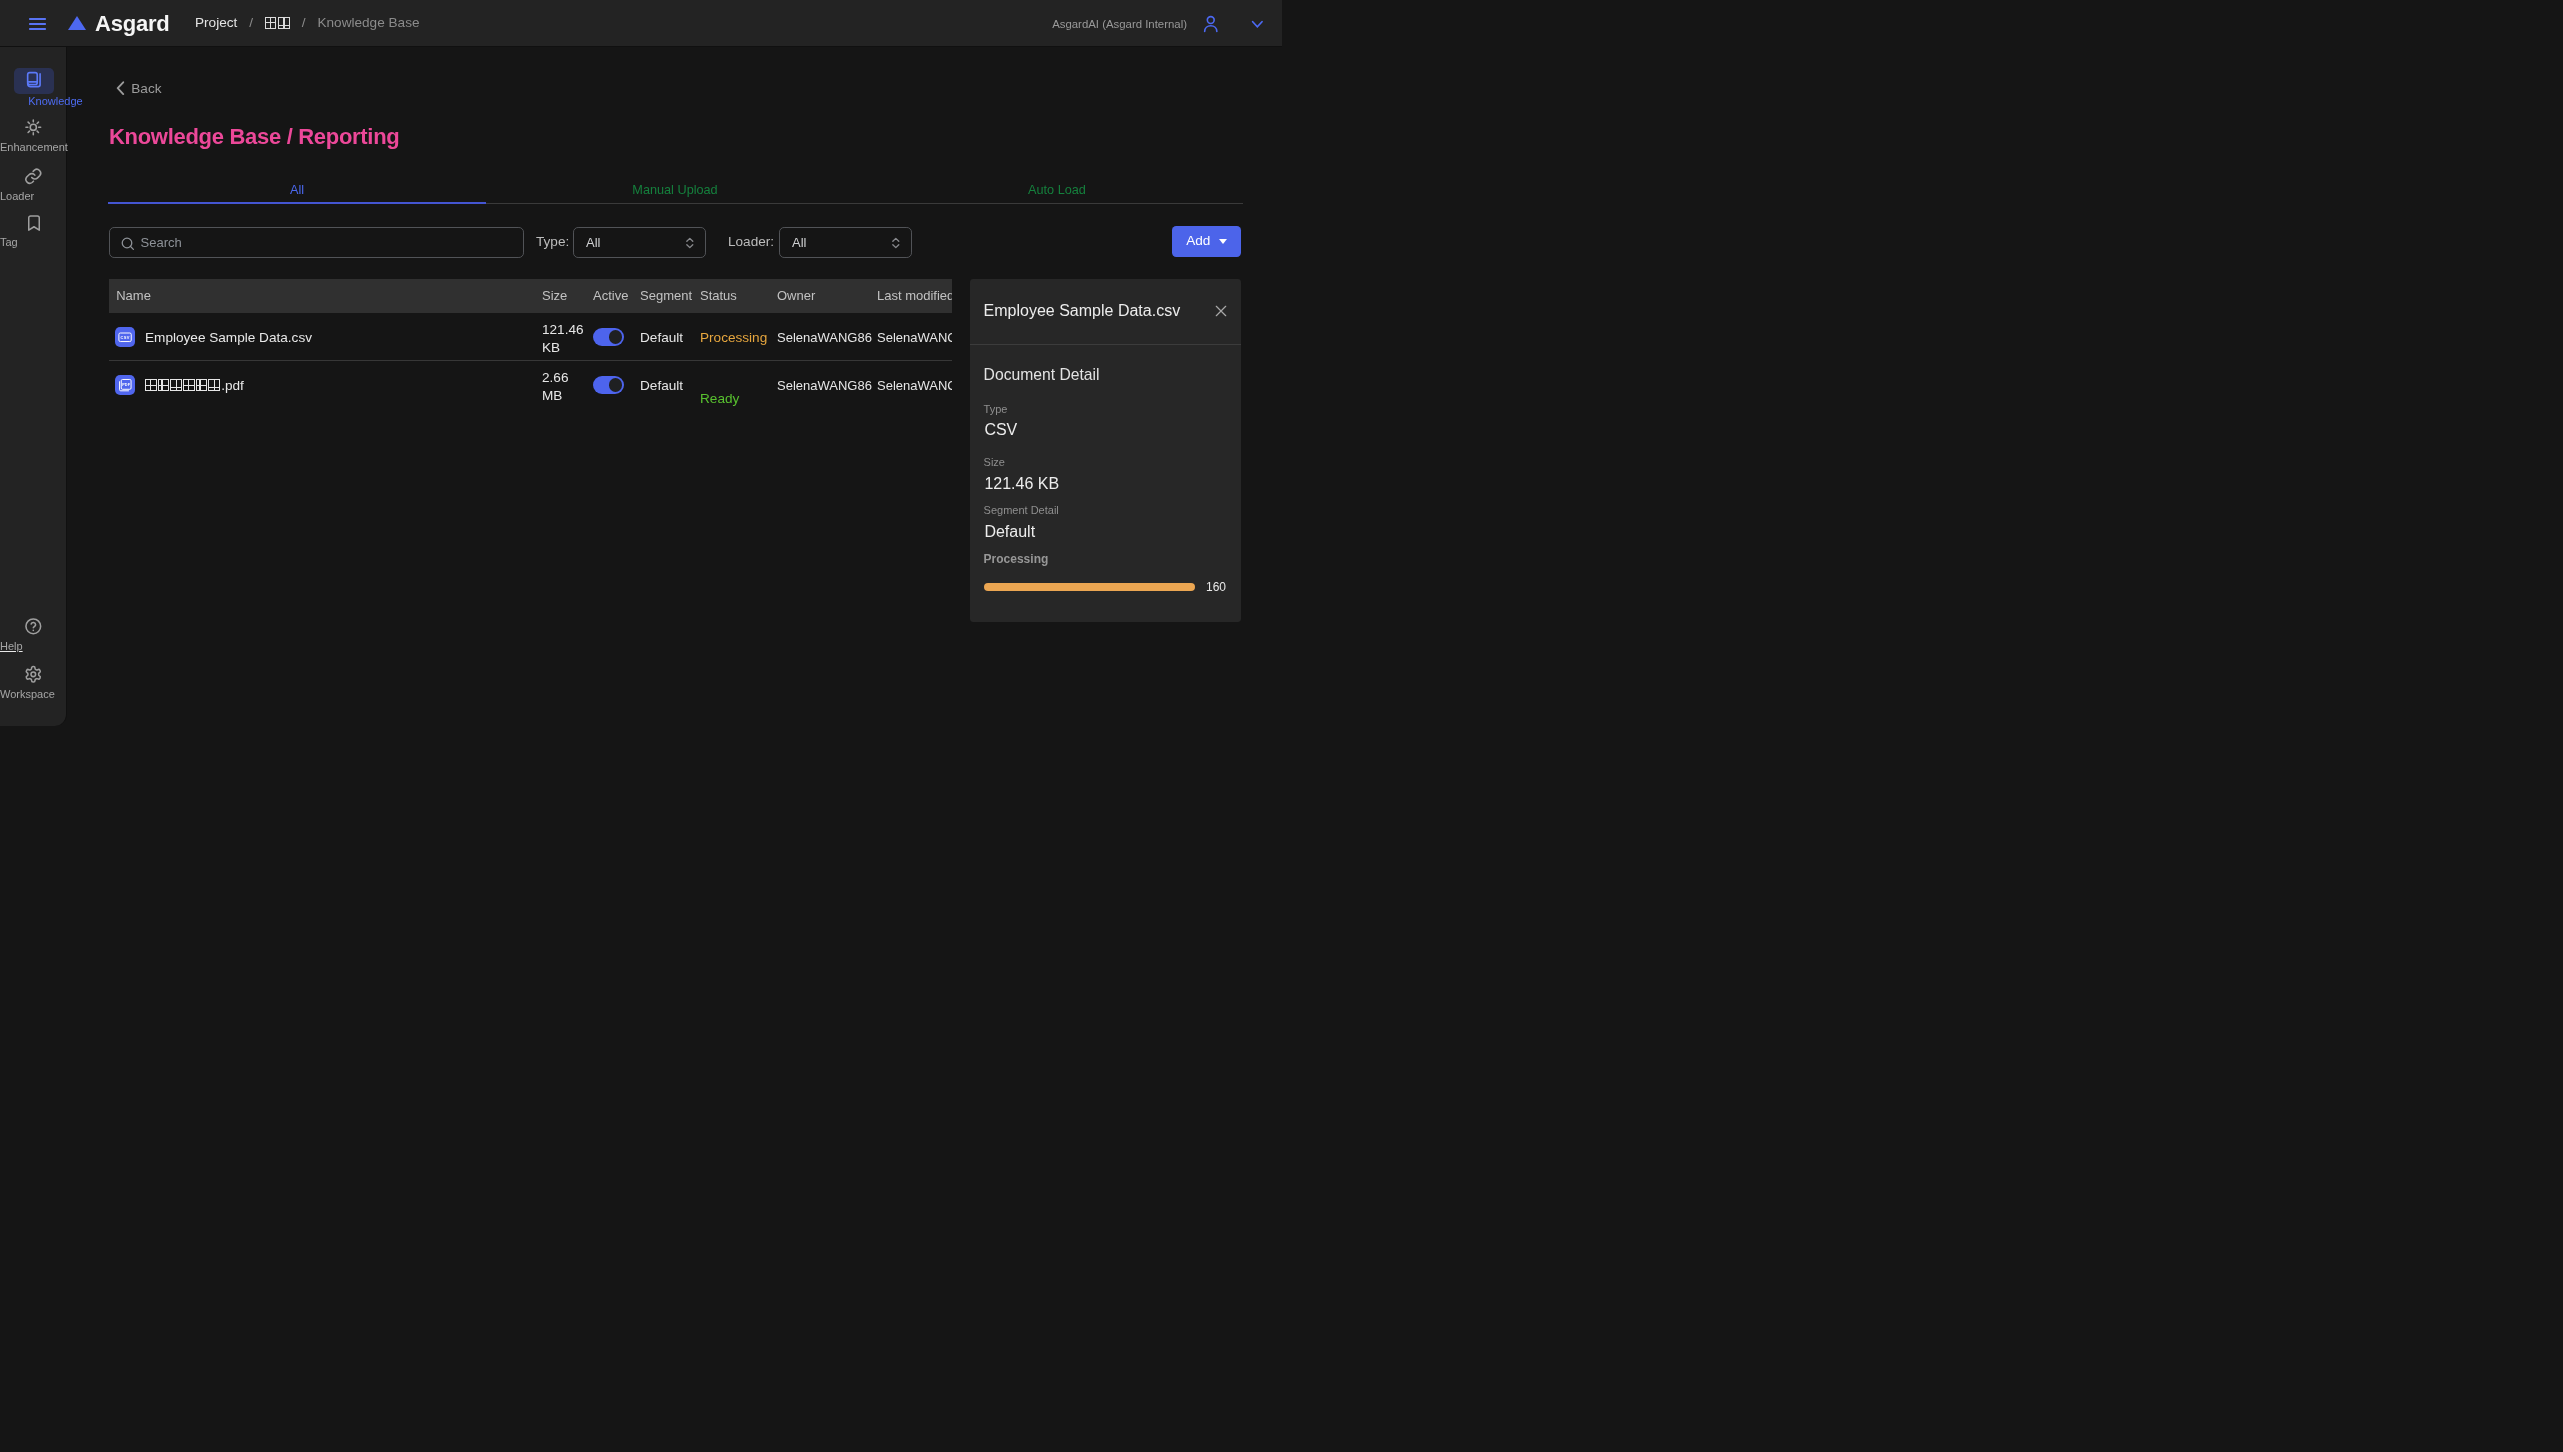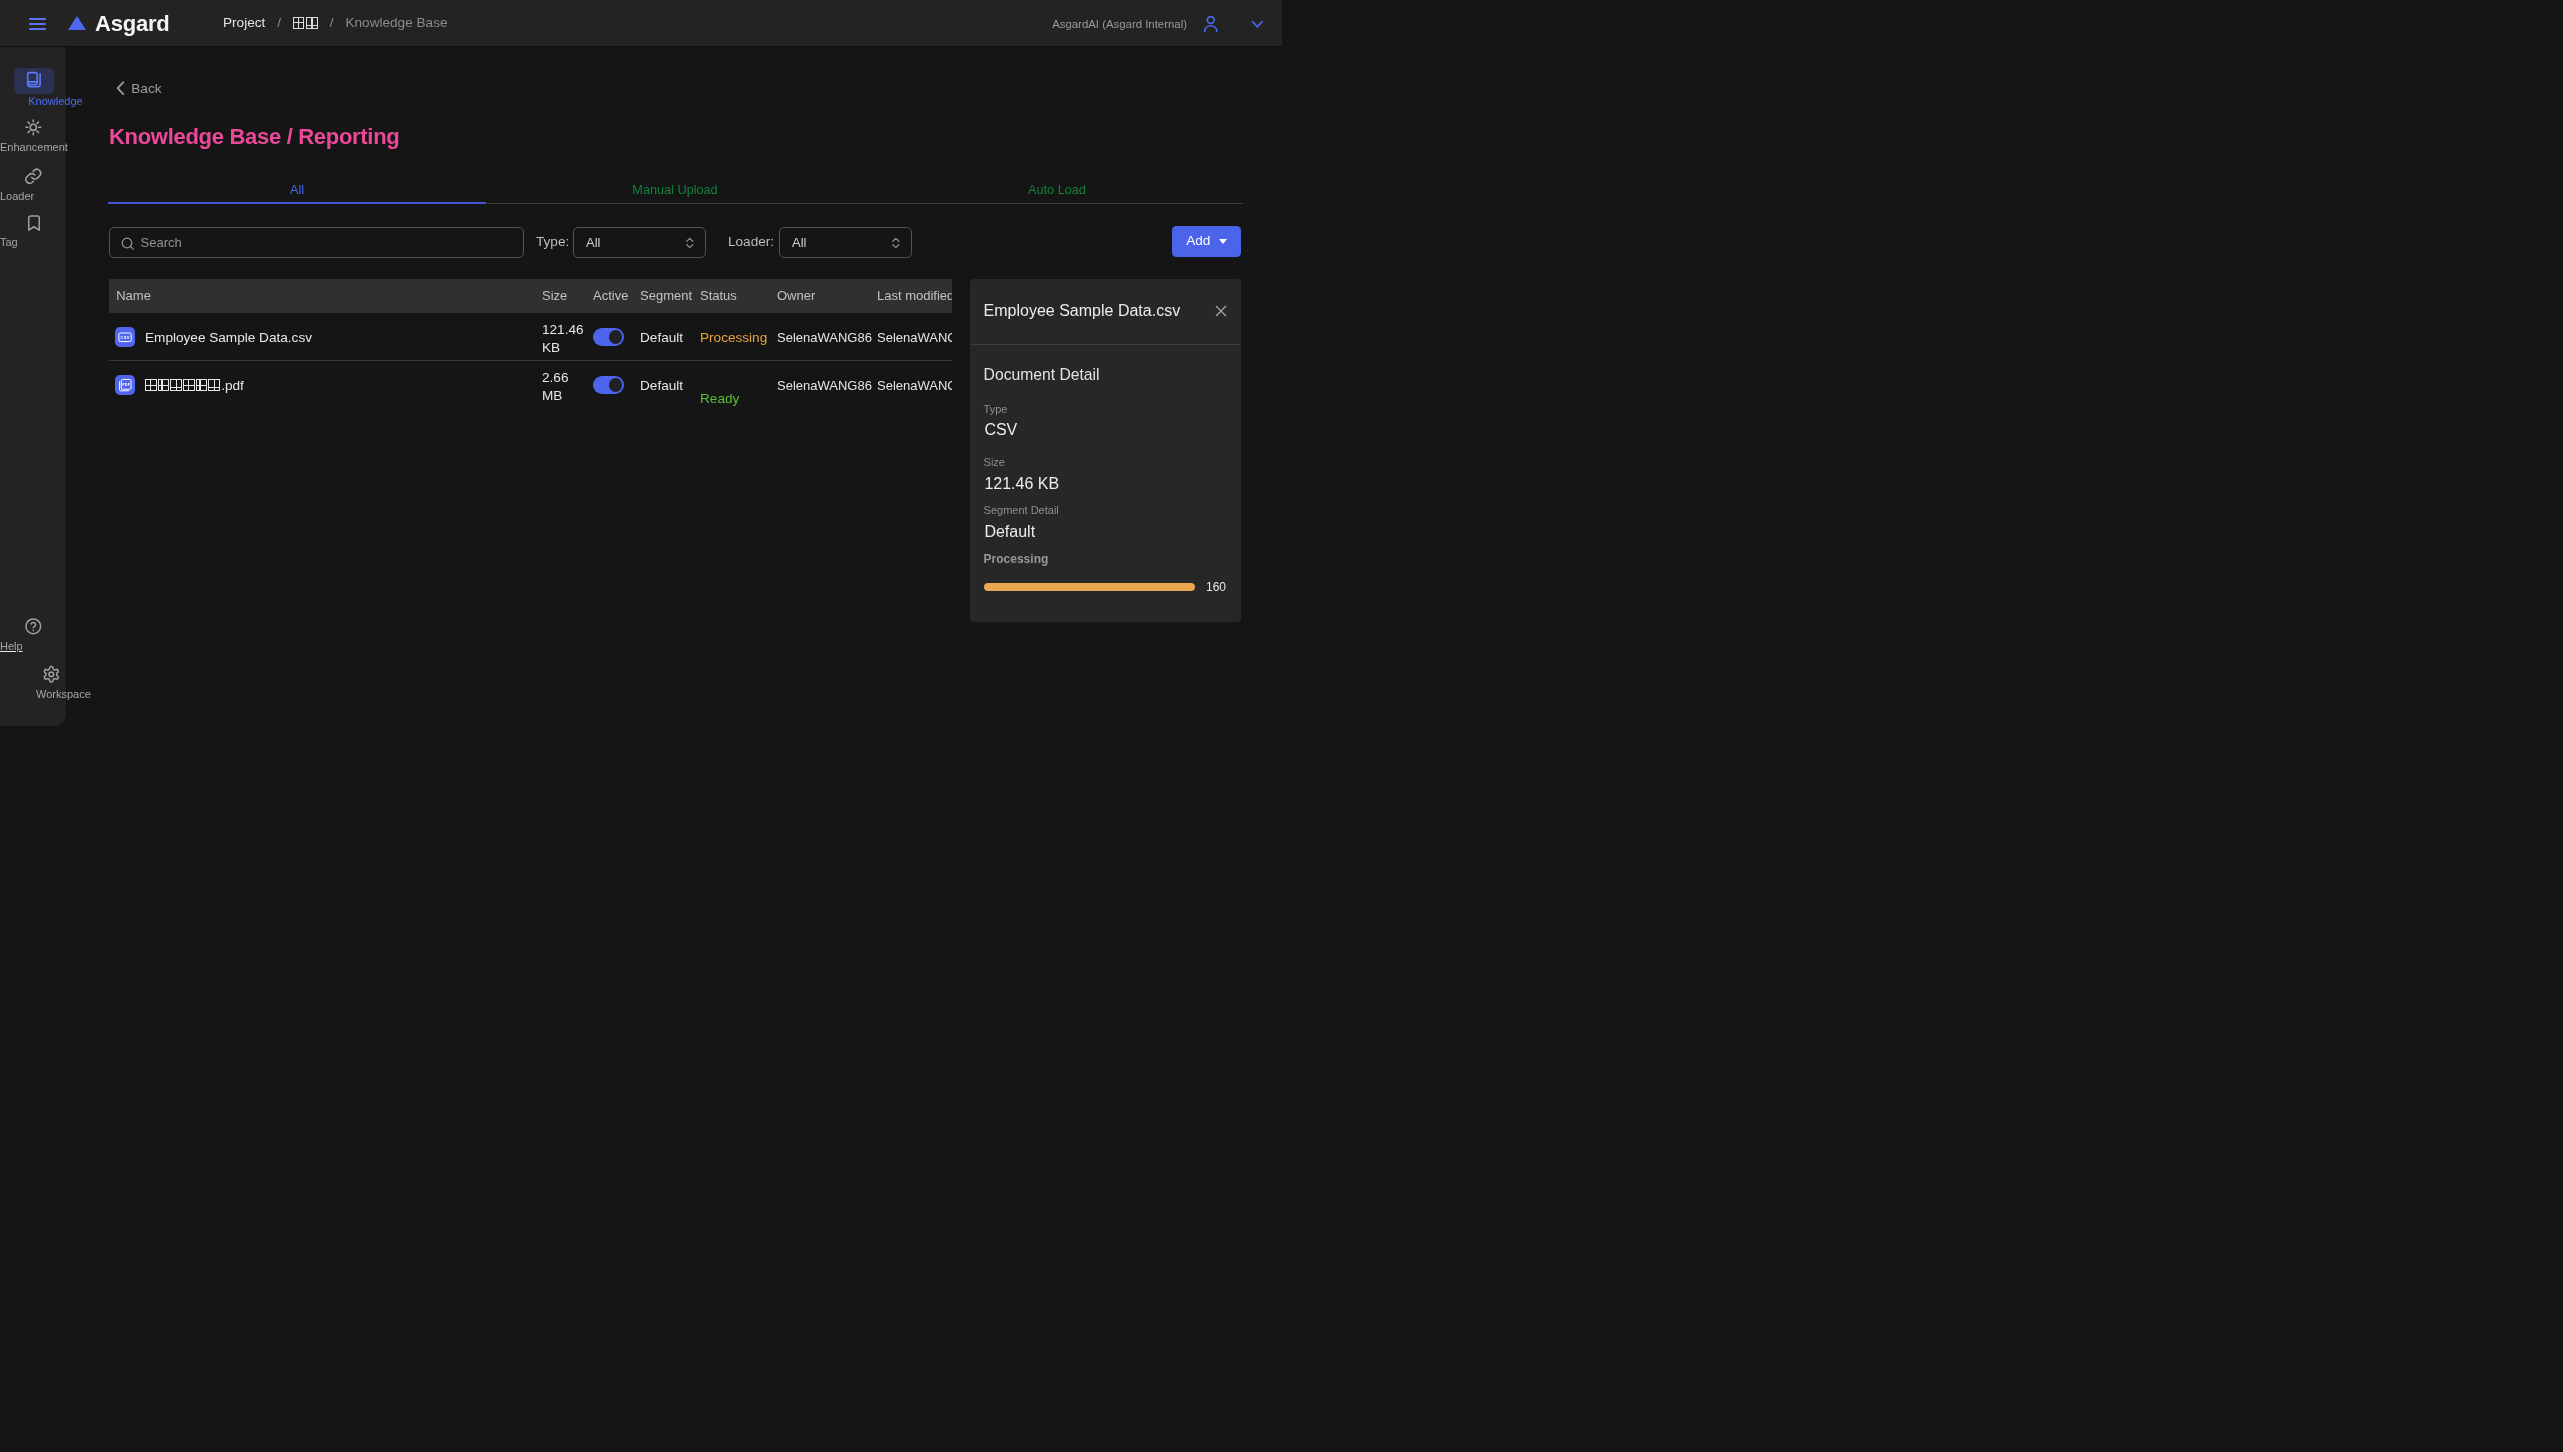--- a/index.html
+++ b/index.html
@@ -15,21 +15,21 @@
 .topbar {
   position:absolute; left:0; top:0; width:1282px; height:47px;
   background:#232323; border-bottom:0.8px solid #101010;
 }
 .hamb { position:absolute; left:29px; top:18px; width:17px; height:12px; }
 .hamb span { position:absolute; left:0; width:17px; height:1.7px; border-radius:0.8px; background:#5873f3; }
 .hamb span:nth-child(1){top:0;} .hamb span:nth-child(2){top:5.1px;} .hamb span:nth-child(3){top:10.2px;}
 .logo-tri { position:absolute; left:68px; top:16px; width:0; height:0;
   border-left:9px solid transparent; border-right:9px solid transparent; border-bottom:14.4px solid #4d68f0; }
 .logo-text { position:absolute; left:95px; top:11px; font-size:22px; font-weight:bold; color:#f5f5f5; letter-spacing:-0.2px; }
-.crumbs { position:absolute; left:195px; top:16px; font-size:13.6px; color:#e0e0e0;margin-left:28px; }
+.crumbs { position:absolute; left:195px; top:16px; font-size:13.6px; color:#e0e0e0; }
 .crumbs-sep { color:#8b8b8b; padding:0 12px; }
 .crumbs-last { color:#8b8b8b; }
 .acct { position:absolute; right:95px; top:18px; font-size:11.4px; color:#999999; }
 .user-ic { position:absolute; left:1201px; top:14.4px; }
 .top-chev { position:absolute; left:1251px; top:19.5px; }
 
 .sidebar {
   position:absolute; left:0; top:47px; width:67px; height:679px;
   background:#232323; border-right:0.8px solid #101010; border-radius:0 0 12px 0;
 }
@@ -156,21 +156,21 @@
 
   <div class="side-item" style="top:570px;text-decoration:underline;">
     <svg width="18.6" height="18.6" viewBox="0 0 24 24" fill="none" stroke="#9f9f9f" stroke-width="2" stroke-linecap="round">
       <circle cx="12" cy="12" r="9.5"></circle>
       <path d="M9.2 9a3 3 0 0 1 5.8 1c0 2-3 2.6-3 4"></path>
       <path d="M12 17.2v.3"></path>
     </svg>
     <span class="lbl">Help</span>
   </div>
 
-  <div class="side-item" style="top:618px;padding-left:36px;">
+  <div class="side-item" style="top:618px;">
     <svg width="18.6" height="18.6" viewBox="0 0 24 24" fill="none" stroke="#9f9f9f" stroke-width="2" stroke-linejoin="round">
       <path d="M12.2 2h-.44a2 2 0 0 0-2 2v.18a2 2 0 0 1-1 1.73l-.43.25a2 2 0 0 1-2 0l-.15-.08a2 2 0 0 0-2.73.73l-.22.38a2 2 0 0 0 .73 2.73l.15.1a2 2 0 0 1 1 1.72v.51a2 2 0 0 1-1 1.74l-.15.09a2 2 0 0 0-.73 2.73l.22.38a2 2 0 0 0 2.73.73l.15-.08a2 2 0 0 1 2 0l.43.25a2 2 0 0 1 1 1.73V20a2 2 0 0 0 2 2h.44a2 2 0 0 0 2-2v-.18a2 2 0 0 1 1-1.73l.43-.25a2 2 0 0 1 2 0l.15.08a2 2 0 0 0 2.73-.73l.22-.39a2 2 0 0 0-.73-2.73l-.15-.08a2 2 0 0 1-1-1.74v-.5a2 2 0 0 1 1-1.74l.15-.09a2 2 0 0 0 .73-2.73l-.22-.38a2 2 0 0 0-2.73-.73l-.15.08a2 2 0 0 1-2 0l-.43-.25a2 2 0 0 1-1-1.73V4a2 2 0 0 0-2-2z"></path>
       <circle cx="12" cy="12" r="3"></circle>
     </svg>
     <span class="lbl">Workspace</span>
   </div>
 </div>
 
 <div class="back">
   <svg width="8.5" height="14.4" viewBox="0 0 10 17" fill="none" stroke="#9c9c9c" stroke-width="2.2" stroke-linecap="round" stroke-linejoin="round">

